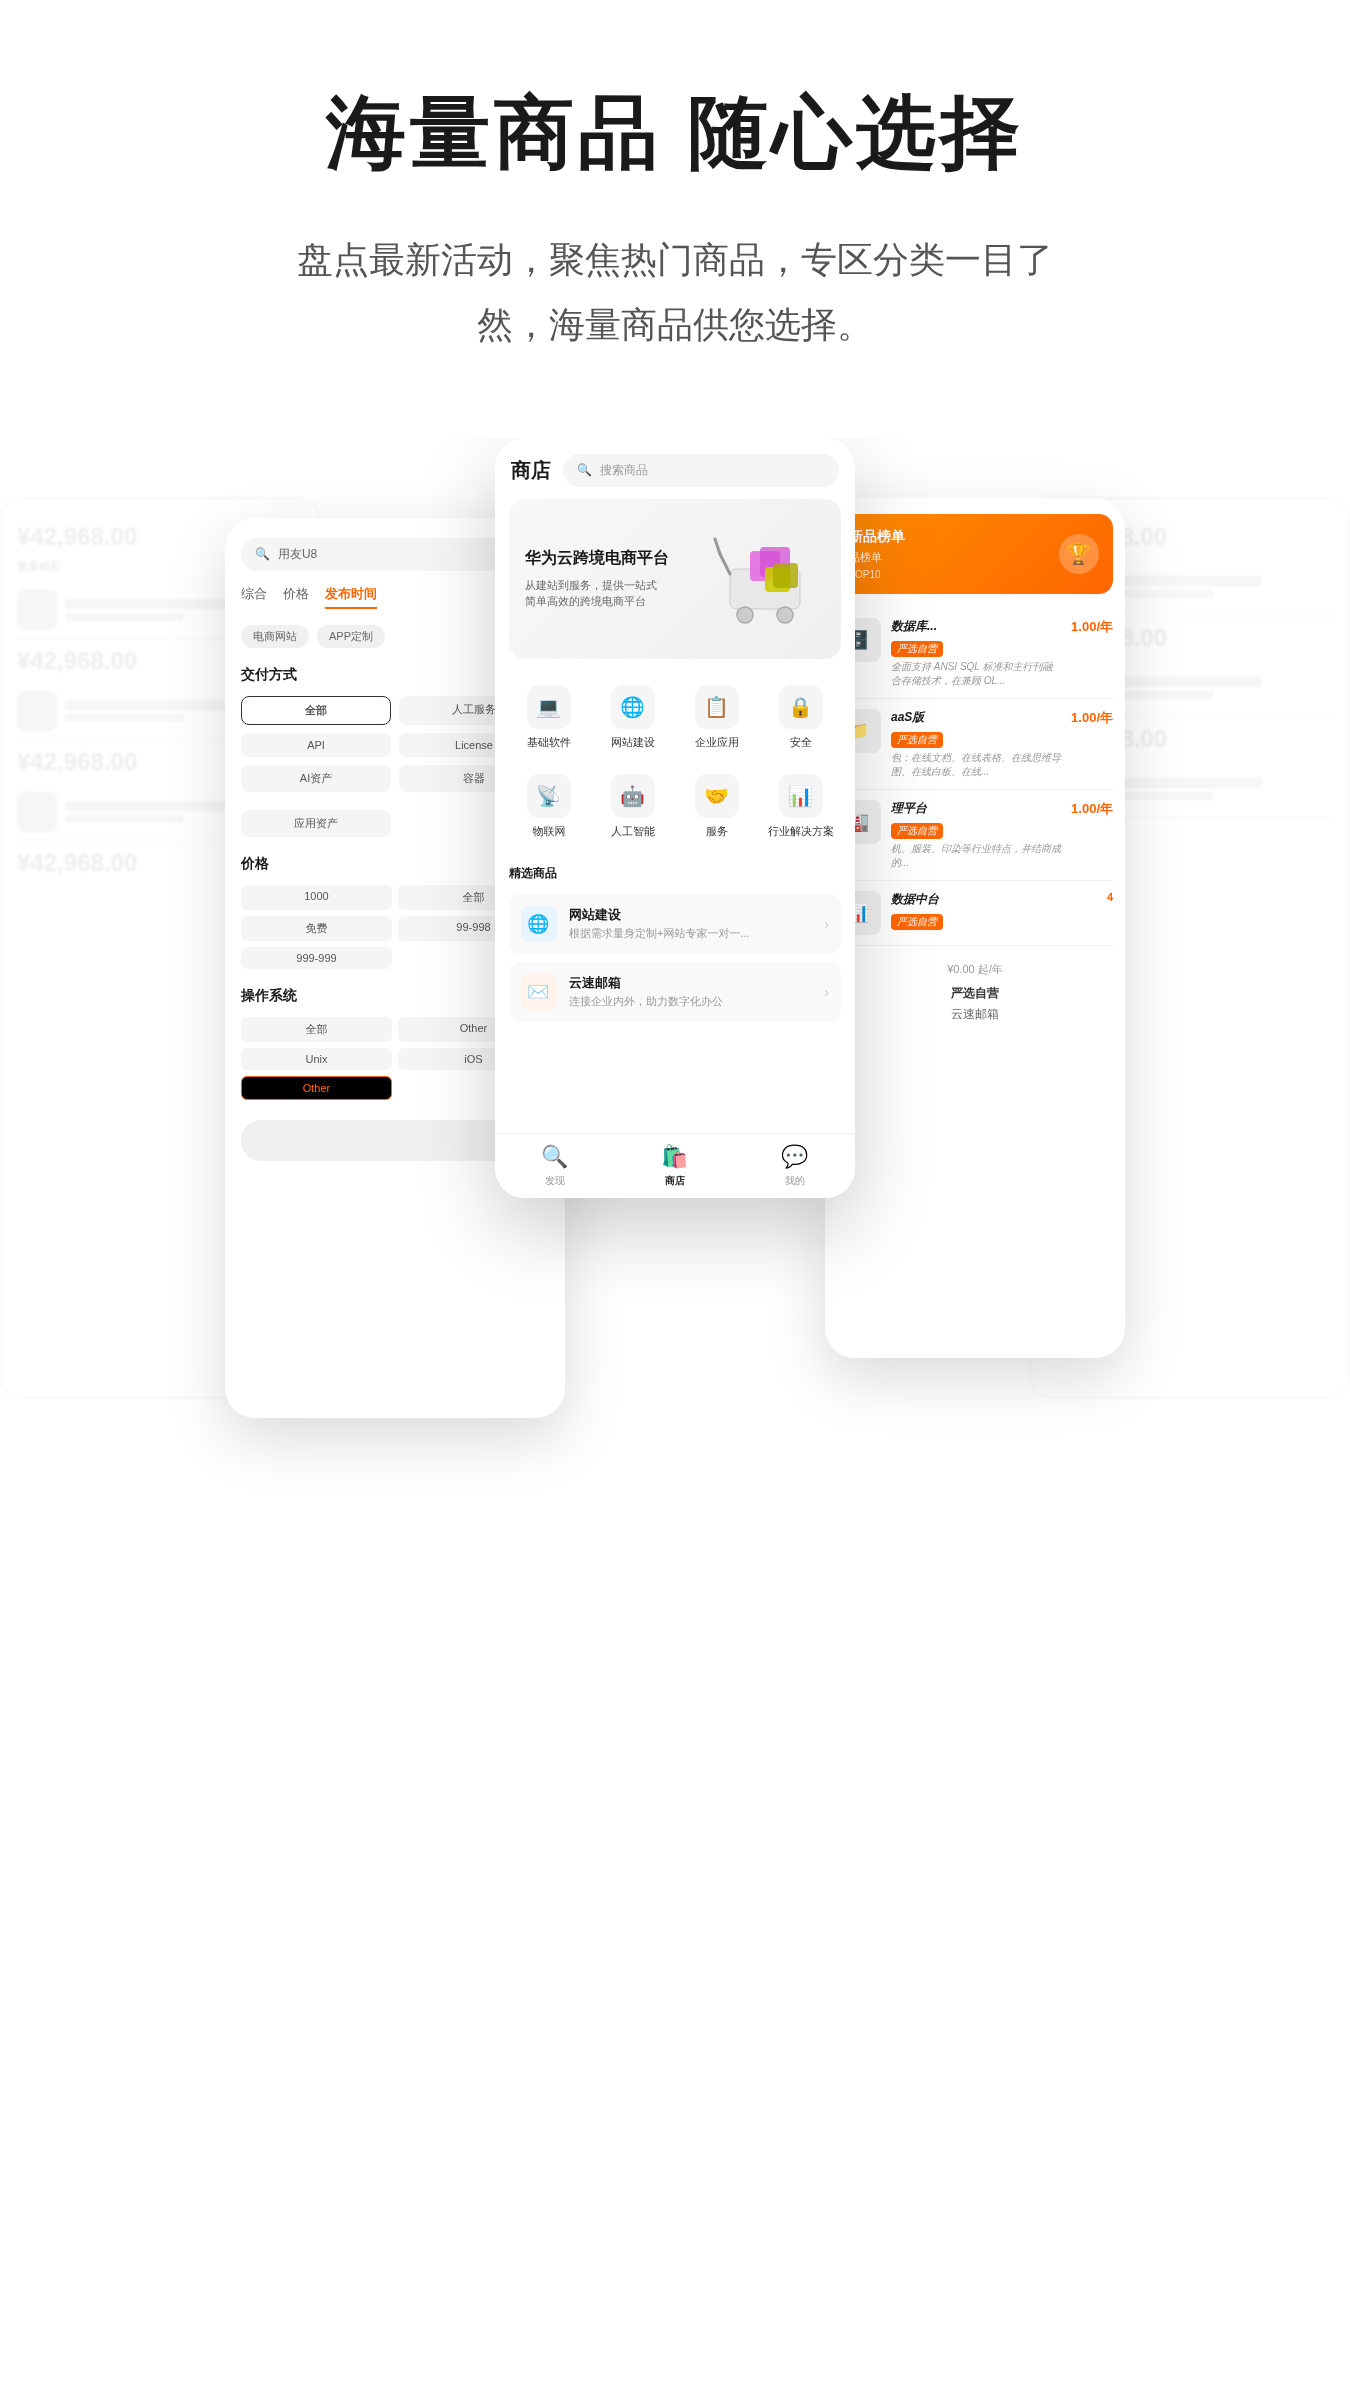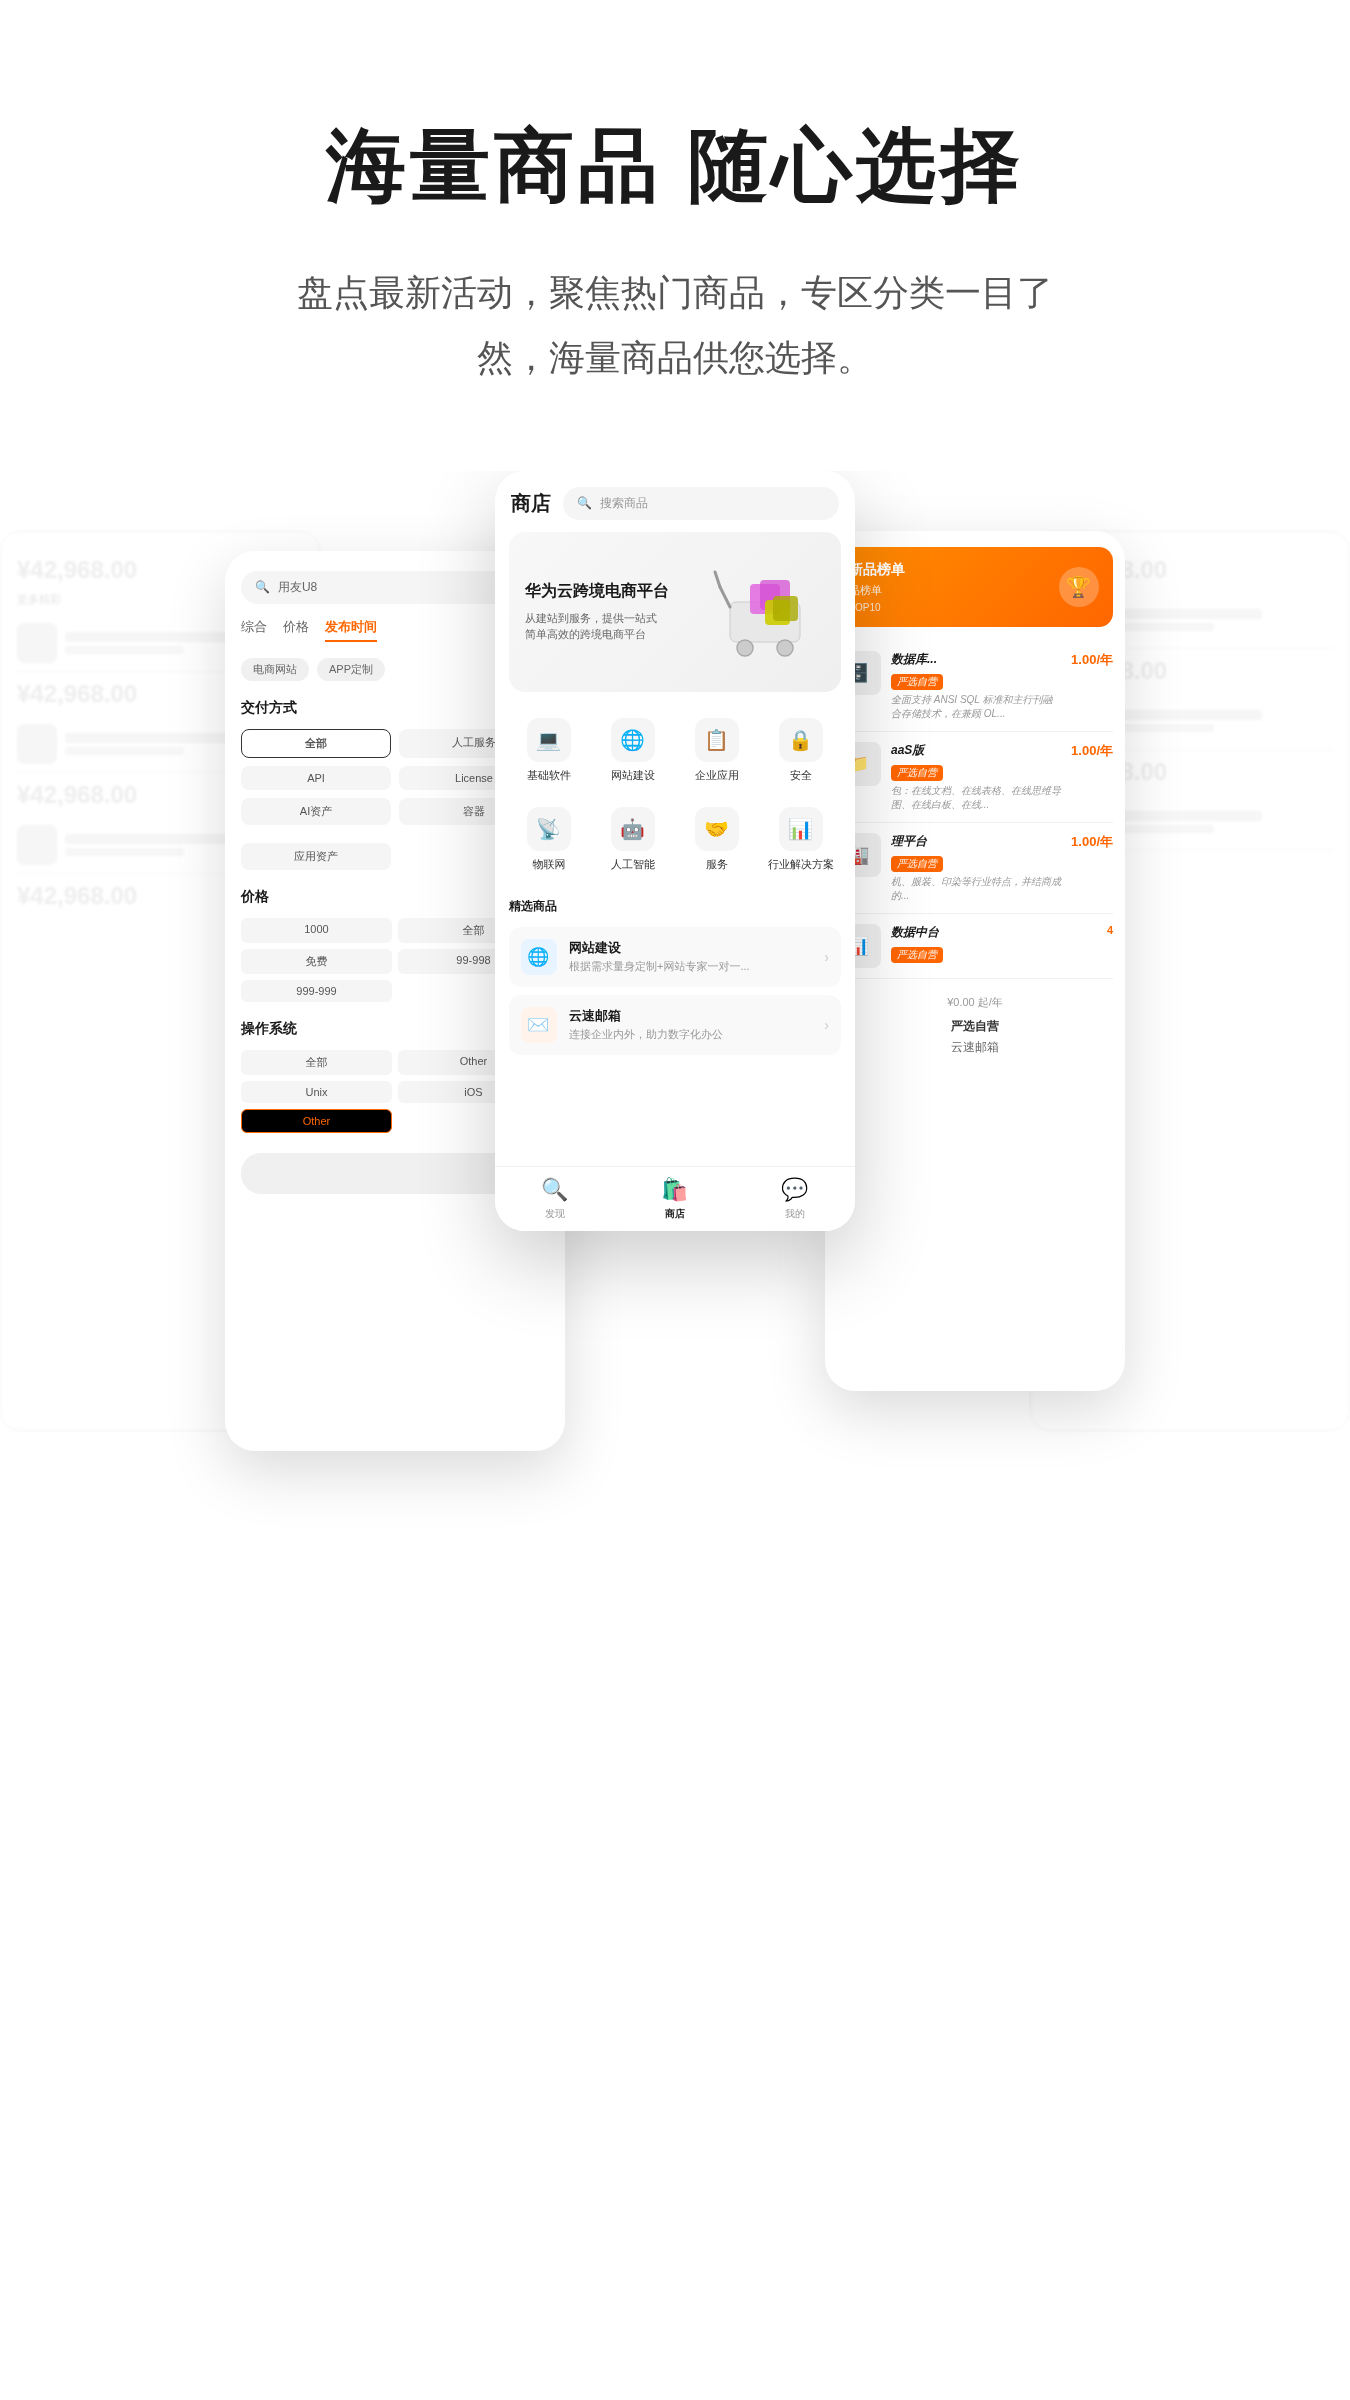--- a/index.html
+++ b/index.html
@@ -12,21 +12,21 @@
       display: flex;
       flex-direction: column;
       align-items: center;
     }
 
     .page-wrapper {
       width: 100%;
       display: flex;
       flex-direction: column;
       align-items: center;
-      padding-top: 113px;
+      padding-top: 80px;
     }
 
     .main-title {
       font-size: 80px;
       font-weight: 800;
       color: #1a1a1a;
       letter-spacing: 4px;
       text-align: center;
       margin-bottom: 40px;
     }

